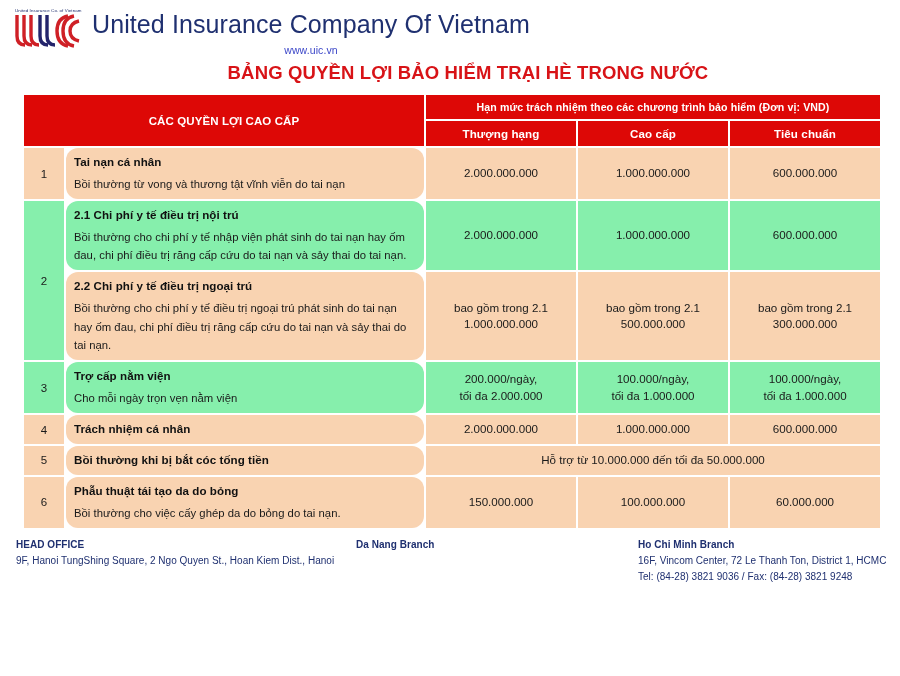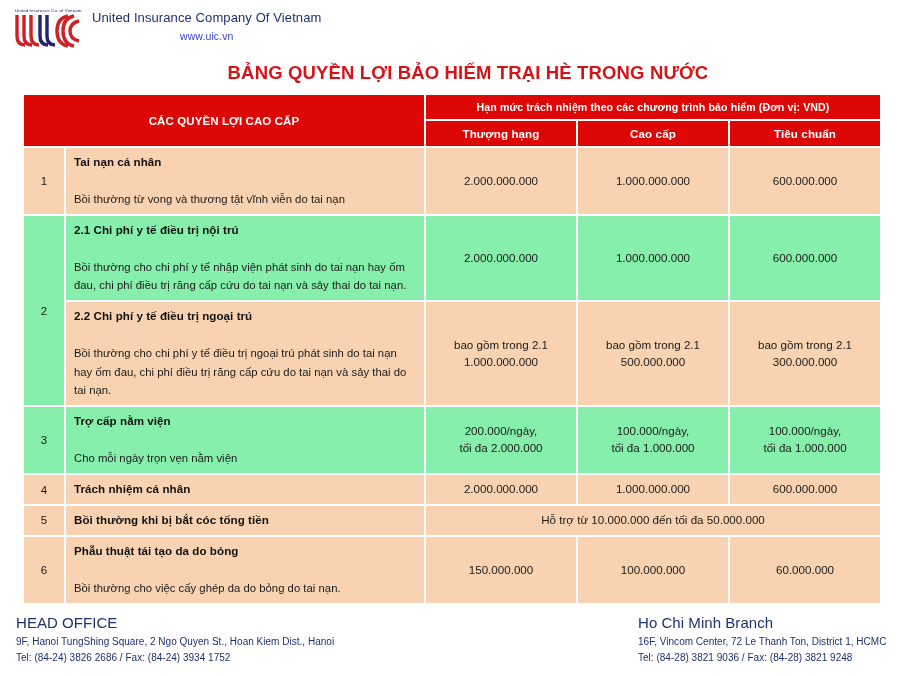--- a/index.html
+++ b/index.html
@@ -27,21 +27,21 @@
     position: absolute; top: 0; left: 1px;
     font-size: 4.4px;
     color: #1b2a6b;
     letter-spacing: .1px;
     white-space: nowrap;
     font-family: "Liberation Sans", sans-serif;
   }
   .logo svg { position: absolute; top: 6px; left: 0; }
   .brand-text { padding-left: 12px; padding-top: 4px; }
   .brand-name {
-    font-size: 13px;
+    font-size: 25px;
     color: #1f3070;
     letter-spacing: .1px;
     white-space: nowrap;
   }
   .brand-url {
     font-size: 10.5px;
     color: #3b46c8;
     margin-top: 5px;
     letter-spacing: .1px;
     text-align: center;
@@ -76,49 +76,49 @@
     color: #ffffff;
     font-weight: bold;
     text-align: center;
     letter-spacing: .1px;
   }
   .hdr-left { font-size: 11.5px; }
   .hdr-span { font-size: 10.6px; padding: 7px 6px; margin-top: 42px; }
   .hdr-prog { font-size: 11.6px; padding: 9px 6px; }
 
   .c-idx   { width: 40px;  text-align: center; font-size: 11.5px; color: #1a1a1a; }
-  .c-desc  { width: 358px; text-align: left; }
+  .c-desc  { width: 358px; text-align: left; border-radius: 12px; }
   .c-val   { width: 148px; text-align: center; font-size: 11.6px; color: #1a1a1a;
              line-height: 1.45; }
 
   .shade-a { background: #f9d3b1; }
   .shade-b { background: #86efac; }
 
   .b-title {
     font-size: 11.6px; font-weight: bold; color: #111111;
     line-height: 1.45; letter-spacing: .05px;
   }
   .b-desc {
     font-size: 11.3px; color: #1a1a1a;
-    line-height: 1.62; margin-top: 19px; letter-spacing: .02px;
+    line-height: 1.62; margin-top: 4px; letter-spacing: .02px;
   }
   .val-line { display: block; }
 
   
   .footer {
     display: flex;
     padding: 9px 16px 0 16px;
     color: #1f3070;
   }
   .office { flex: 0 0 auto; }
   .office.head { width: 340px; }
   .office.dn   { width: 282px; }
   .office.hcm  { width: 250px; }
   .office-name {
-    font-size: 15px; font-weight: normal; letter-spacing: .05px;
+    font-size: 10px; font-weight: bold; letter-spacing: .05px;
     margin-bottom: 3px;
   }
   .office-line {
     font-size: 10px; line-height: 1.62; letter-spacing: .02px;
     white-space: nowrap;
   }
 </style>
 </head>
 <body>
 
@@ -283,22 +283,22 @@
       </tr>
 
     </tbody>
   </table>
 </div>
 
 <div class="footer">
   <div class="office head">
     <div class="office-name">HEAD OFFICE</div>
     <div class="office-line">9F, Hanoi TungShing Square, 2 Ngo Quyen St., Hoan Kiem Dist., Hanoi</div>
-    <div class="office-line">Tel: (84-24) 3826 2686 / Fax: (84-24) 3934 1752</div>
   </div>
   <div class="office dn">
+    <div class="office-name">Da Nang Branch</div>
   </div>
   <div class="office hcm">
     <div class="office-name">Ho Chi Minh Branch</div>
     <div class="office-line">16F, Vincom Center, 72 Le Thanh Ton, District 1, HCMC</div>
     <div class="office-line">Tel: (84-28) 3821 9036 / Fax: (84-28) 3821 9248</div>
   </div>
 </div>
 
 </body></html>

